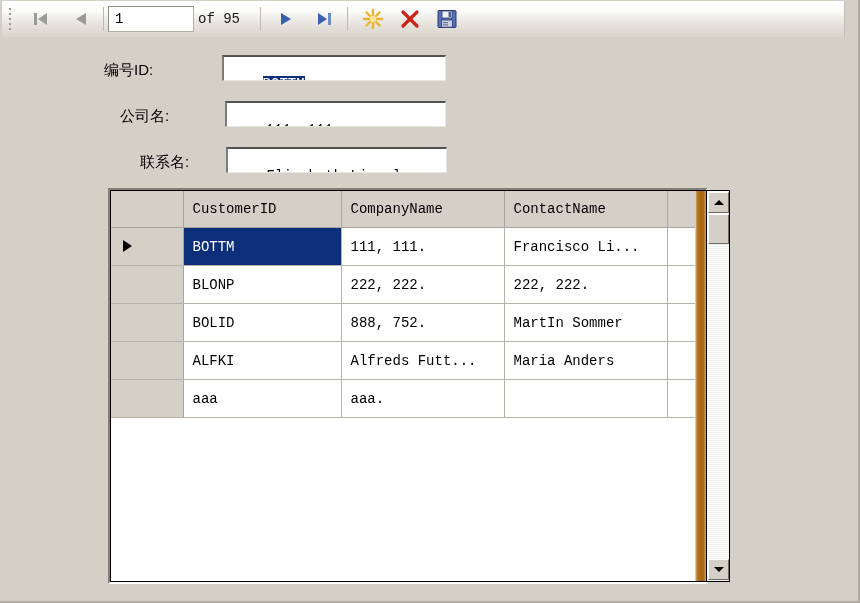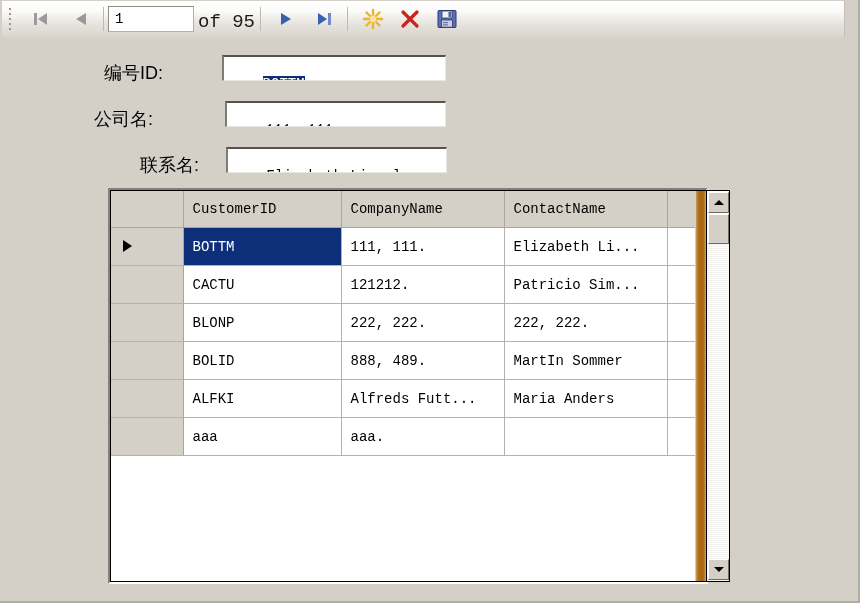--- a/index.html
+++ b/index.html
@@ -84,30 +84,30 @@
     box-sizing: border-box;
     font-family: "Liberation Mono", monospace;
     font-size: 14px;
     color: #000;
     padding: 4px 0 0 6px;
   }
   #page-of {
     position: absolute;
     left: 196px; top: 10px;
     font-family: "Liberation Mono", monospace;
-    font-size: 19px;
+    font-size: 14px;
     color: #1a1a1a;
     white-space: pre;
   }
 
   
   .form-label {
     position: absolute;
     font-family: "Liberation Sans", sans-serif;
-    font-size: 18px;
+    font-size: 15px;
     color: #000;
     white-space: pre;
   }
   .form-input {
     position: absolute;
     background: #ffffff;
     box-sizing: border-box;
     border-top: 2px solid #55534e;
     border-left: 2px solid #7d7b76;
     border-right: 1px solid #e8e6e1;
@@ -360,21 +360,21 @@
       </div>
 
     </div>
   </div>
 
   <div class="form-label" style="left:104px; top:61px;">编号ID:</div>
   <div class="form-input" style="left:222px; top:55px; width:224px; height:26px;">
     <span class="sel-text">BOTTM</span>
   </div>
 
-  <div class="form-label" style="left:94px; top:107px;">公司名:</div>
+  <div class="form-label" style="left:120px; top:107px;">公司名:</div>
   <div class="form-input" style="left:225px; top:101px; width:221px; height:26px;">
     <span>111, 111.</span>
   </div>
 
   <div class="form-label" style="left:104px; top:153px;margin-left:36px;">联系名:</div>
   <div class="form-input" style="left:226px; top:147px; width:221px; height:26px;">
     <span>Elizabeth Lincoln</span>
   </div>
 
   <div id="grid">
@@ -396,41 +396,34 @@
             <th class="pad"></th>
           </tr>
         </thead>
         <tbody id="grid-body">
             <tr class="current">
               <td class="rowsel">
                 <span class="row-arrow"></span>
               </td>
               <td class="cell-id">BOTTM</td>
               <td class="cell-comp">111, 111.</td>
-              <td class="cell-cont">Elizabeth Li...</td>
-              <td class="pad"></td>
-            </tr>
-            <tr>
-              <td class="rowsel"></td>
-              <td class="cell-id">CACTU</td>
-              <td class="cell-comp">121212.</td>
-              <td class="cell-cont">Patricio Sim...</td>
+              <td class="cell-cont">Francisco Li...</td>
               <td class="pad"></td>
             </tr>
             <tr>
               <td class="rowsel"></td>
               <td class="cell-id">BLONP</td>
               <td class="cell-comp">222, 222.</td>
               <td class="cell-cont">222, 222.</td>
               <td class="pad"></td>
             </tr>
             <tr>
               <td class="rowsel"></td>
               <td class="cell-id">BOLID</td>
-              <td class="cell-comp">888, 489.</td>
+              <td class="cell-comp">888, 752.</td>
               <td class="cell-cont">MartIn Sommer</td>
               <td class="pad"></td>
             </tr>
             <tr>
               <td class="rowsel"></td>
               <td class="cell-id">ALFKI</td>
               <td class="cell-comp">Alfreds Futt...</td>
               <td class="cell-cont">Maria Anders</td>
               <td class="pad"></td>
             </tr>

